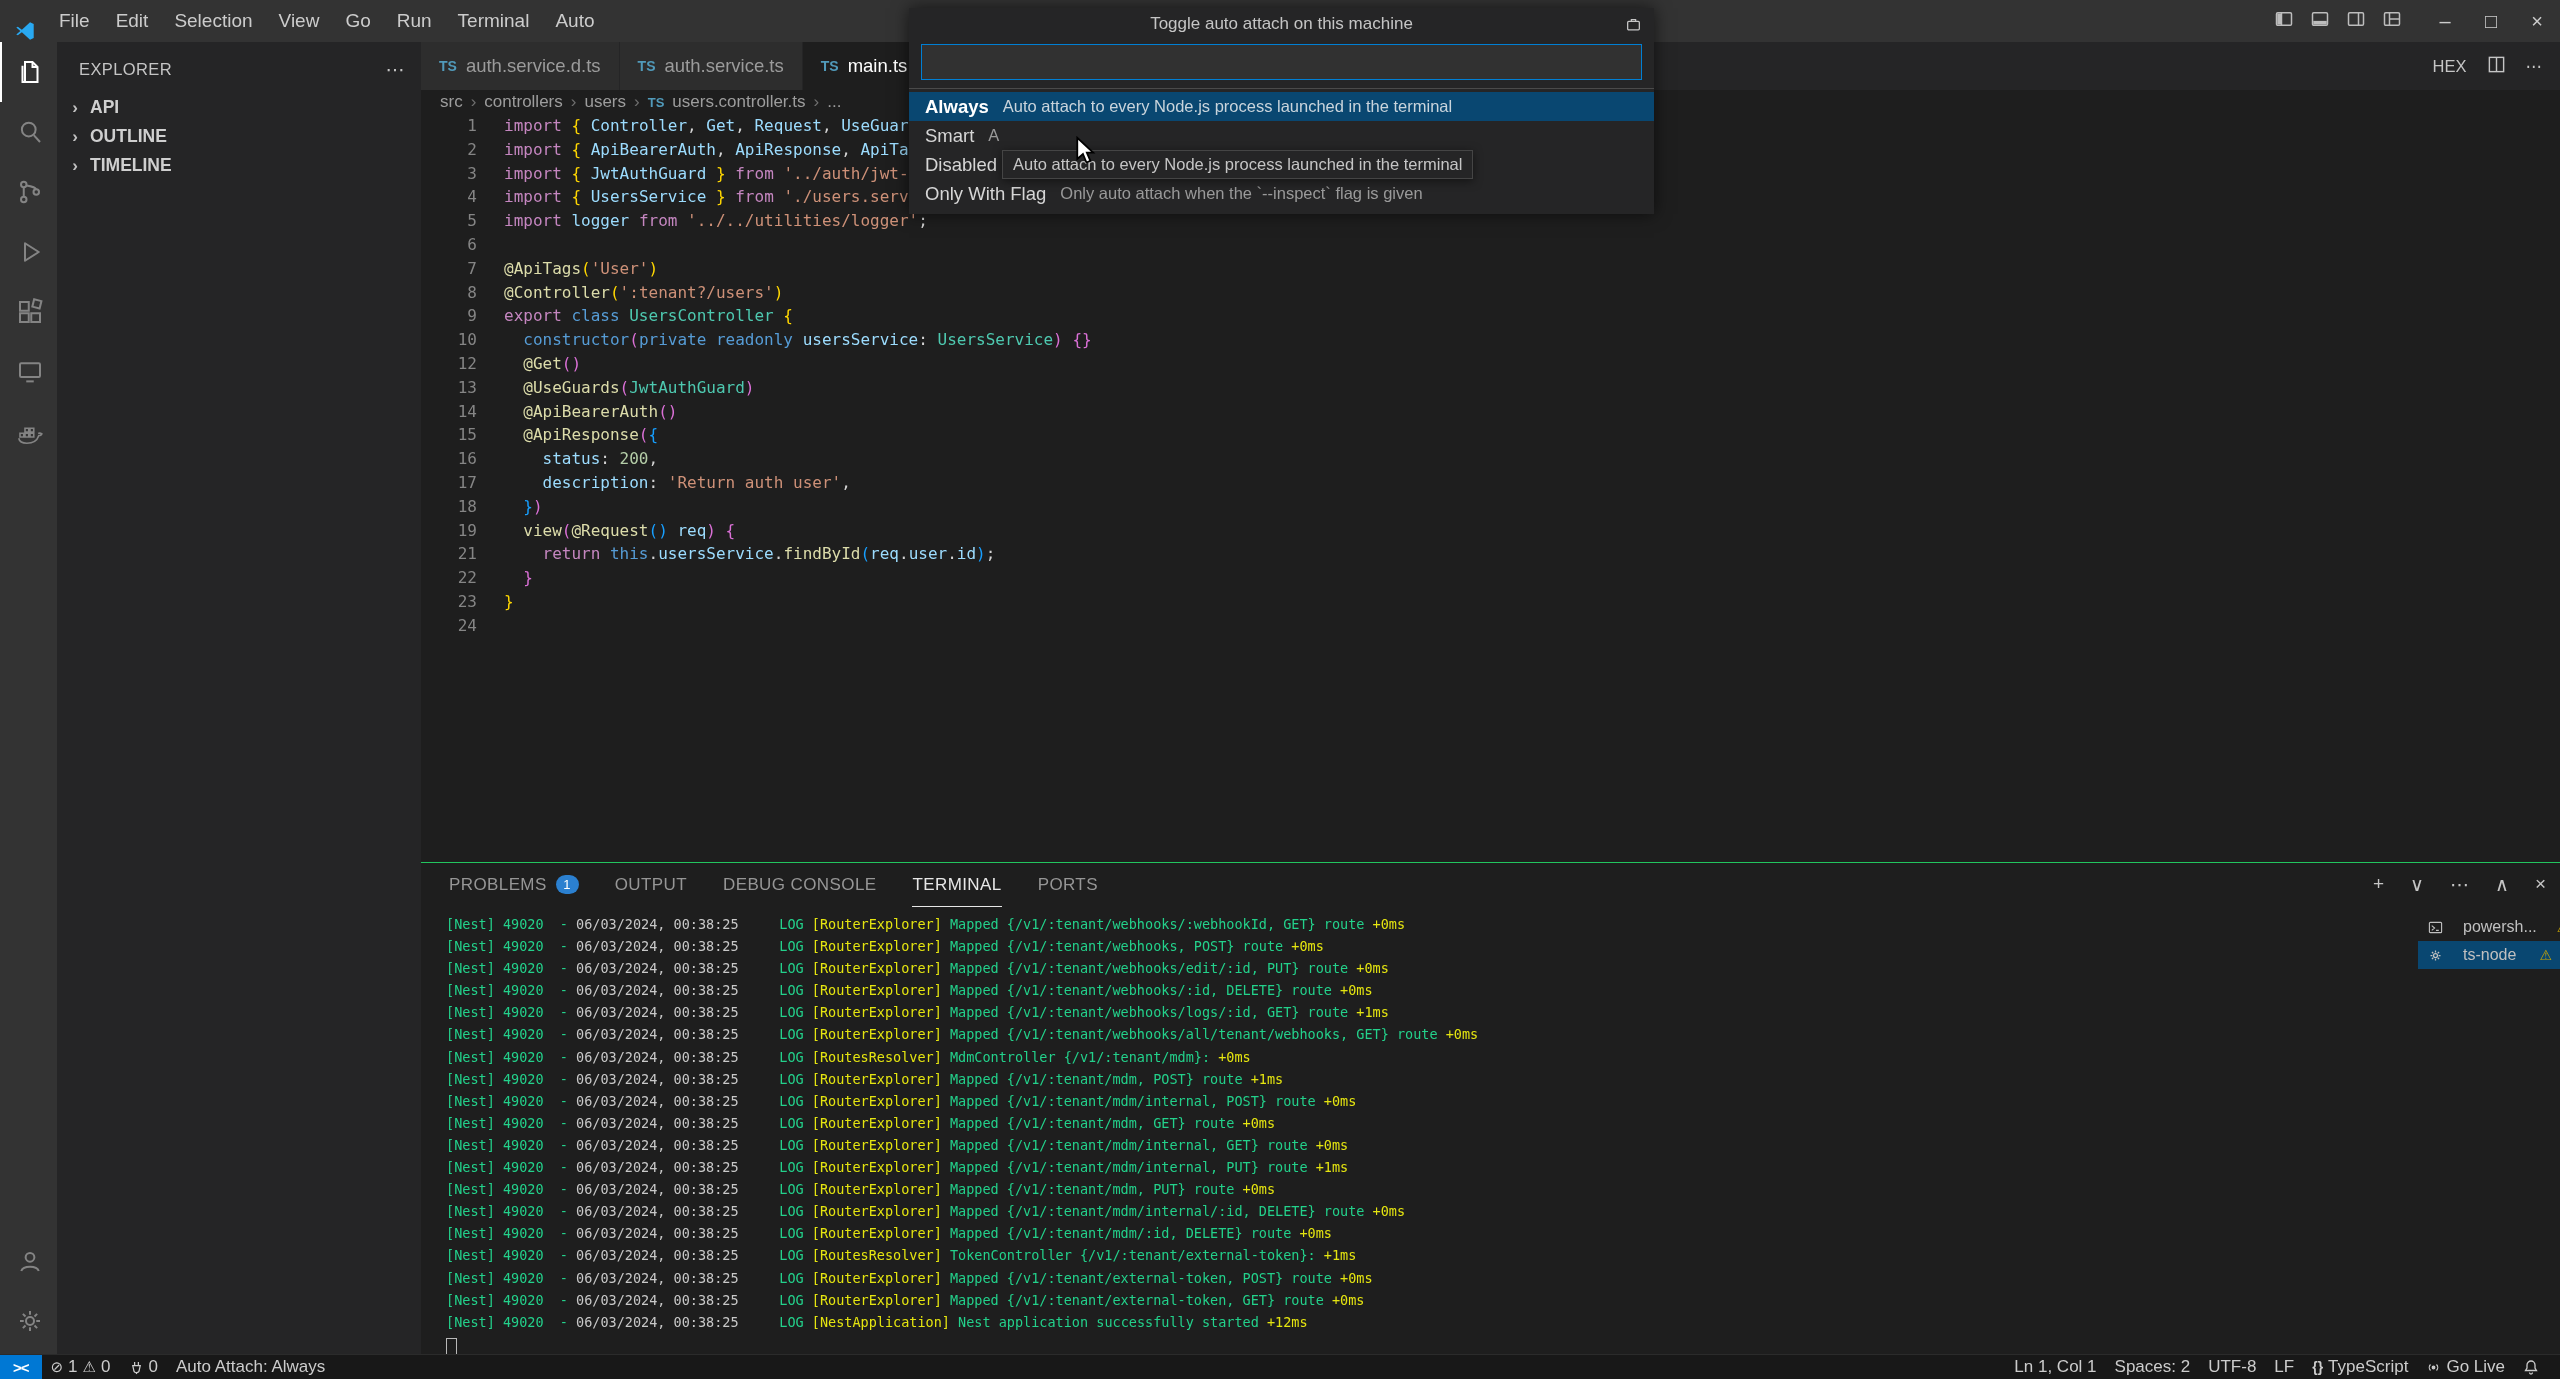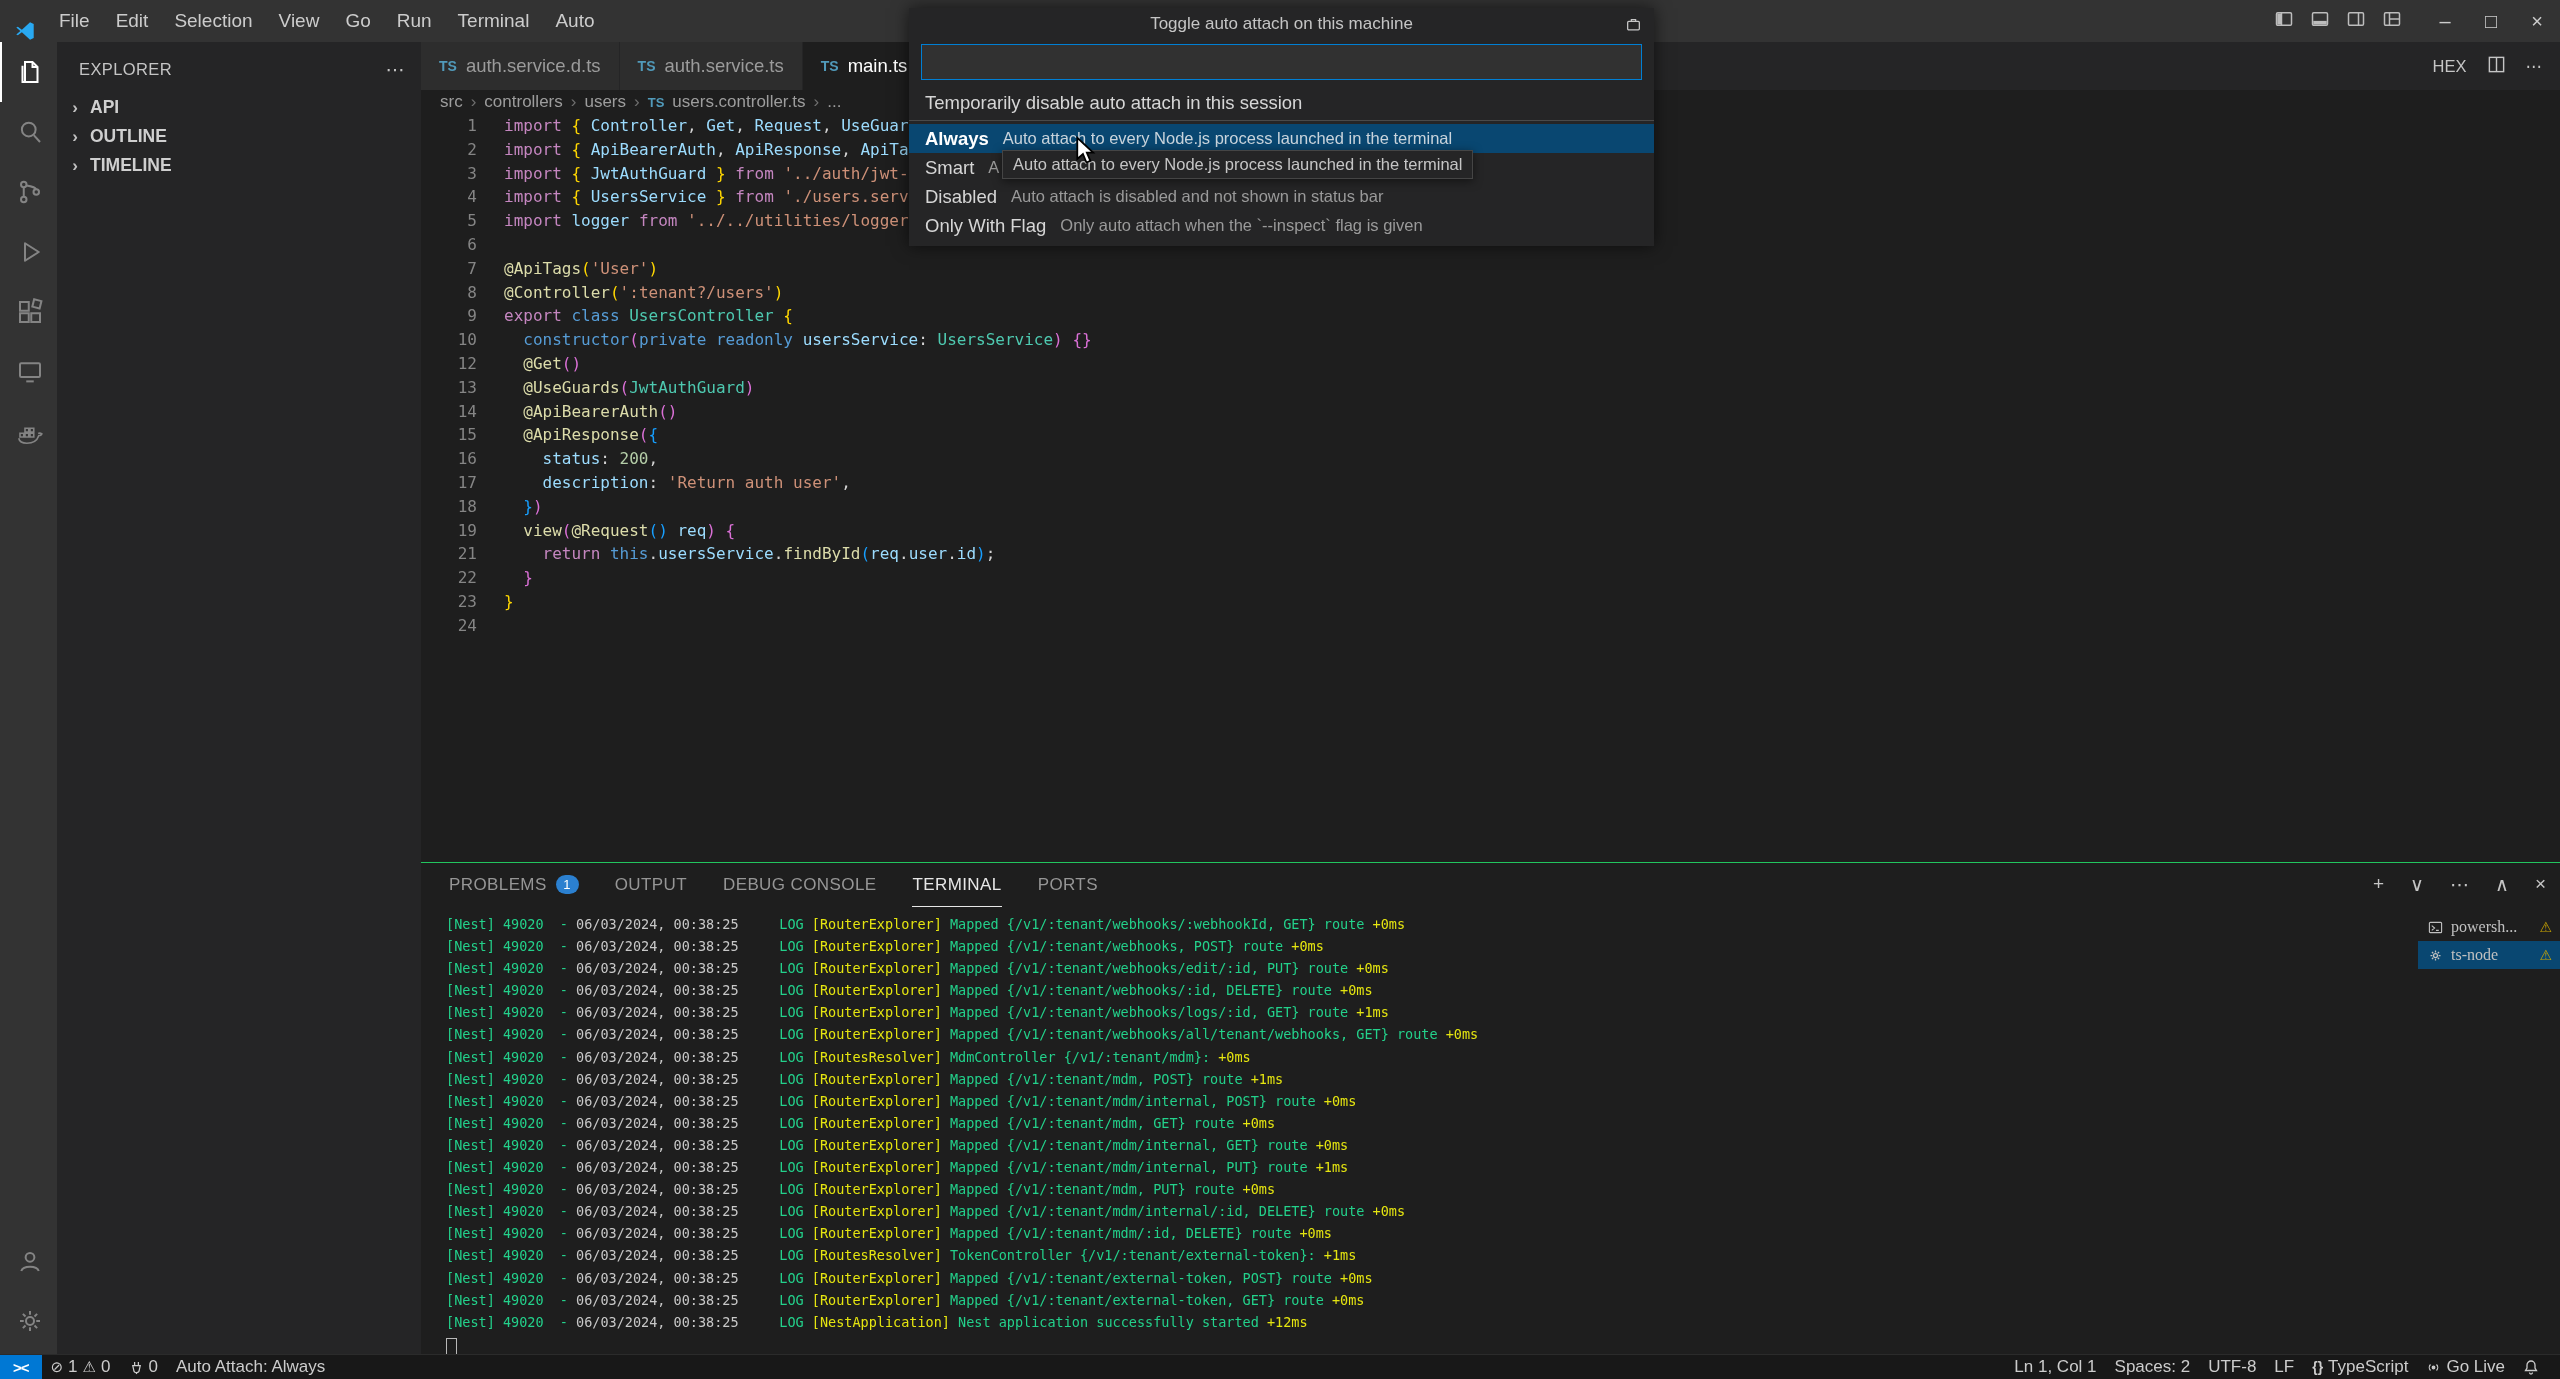--- a/index.html
+++ b/index.html
@@ -53,21 +53,21 @@
   .panel{position:absolute;left:421px;right:0;top:862px;bottom:24px;background:#1e1e1e;border-top:1px solid #22c55e;}
   .panel-tabs{height:44px;display:flex;align-items:center;gap:36px;padding-left:28px;font-size:17px;letter-spacing:.4px;color:#969696;}
   .panel-tab{display:flex;align-items:center;gap:9px;height:100%;box-sizing:border-box;border-bottom:1px solid transparent;}
   .panel-tab.active{color:#e7e7e7;border-bottom:1px solid #e7e7e7;}
   .panel-badge{min-width:19px;height:19px;border-radius:10px;background:#2b80d0;color:#fff;font-size:13px;line-height:19px;text-align:center;padding:0 2px;}
   .panel-actions{position:absolute;top:10px;right:14px;display:flex;gap:26px;color:#c5c5c5;font-size:19px;}
   .terminal-logs{position:absolute;left:25px;top:50px;font-family:"DejaVu Sans Mono",monospace;font-size:13.5px;line-height:22.1px;white-space:pre;}
   .tg{color:#23d18b}.ty{color:#e5e510}.tw{color:#c8c8c8}
   .term-cursor{margin-top:5px;width:9px;height:17px;border:1.5px solid #b9b9b9;}
   .terminal-list{position:absolute;right:0;top:50px;width:142px;font-size:16px;color:#c0c0c0;}
-  .term-row{height:28px;display:flex;align-items:center;gap:8px;padding-left:10px;font-family:Liberation Serif, serif;}
+  .term-row{height:28px;display:flex;align-items:center;gap:20px;padding-left:10px;}
   .term-row.sel{background:#094771;}
   .term-warn{color:#cca700;margin-left:auto;padding-right:8px;font-size:14px;}
   .term-ico{display:flex;}
 
   
   .statusbar{position:absolute;left:0;right:0;bottom:0;height:24px;background:#181818;border-top:1px solid #2b2b2b;display:flex;align-items:center;font-size:17px;color:#cccccc;z-index:6;}
   .sb-remote{background:#0078d4;height:100%;display:flex;align-items:center;padding:0 13px;color:#fff;font-size:15px;font-weight:700;letter-spacing:-1px;}
   .sb-item{display:flex;align-items:center;gap:5px;padding:0 9px;height:100%;}
   .sb-right{margin-left:auto;display:flex;align-items:center;height:100%;padding-right:12px;}
   .sb-ico{font-size:15px;}
@@ -406,23 +406,20 @@
           <svg width="17" height="17" viewBox="0 0 16 16" fill="none" stroke="currentColor" stroke-width="1.2">
             <rect x="2.5" y="5" width="11" height="8" rx="1"></rect>
             <path d="M6 5V3.5h4V5"></path>
           </svg>
         </span>
     </div>
     <div class="qp-input-wrap">
       <input class="qp-input" value="" style="">
     </div>
     <div>
-        <div class="qp-row">
-          <span class="qp-label">Temporarily disable auto attach in this session</span>
-        </div>
         <div class="qp-sep"></div>
         <div class="qp-row sel">
           <span class="qp-label">Always</span>
           <span class="qp-desc">Auto attach to every Node.js process launched in the terminal</span>
         </div>
         <div class="qp-row">
           <span class="qp-label">Smart</span>
           <span class="qp-desc">A</span>
         </div>
         <div class="qp-row">

